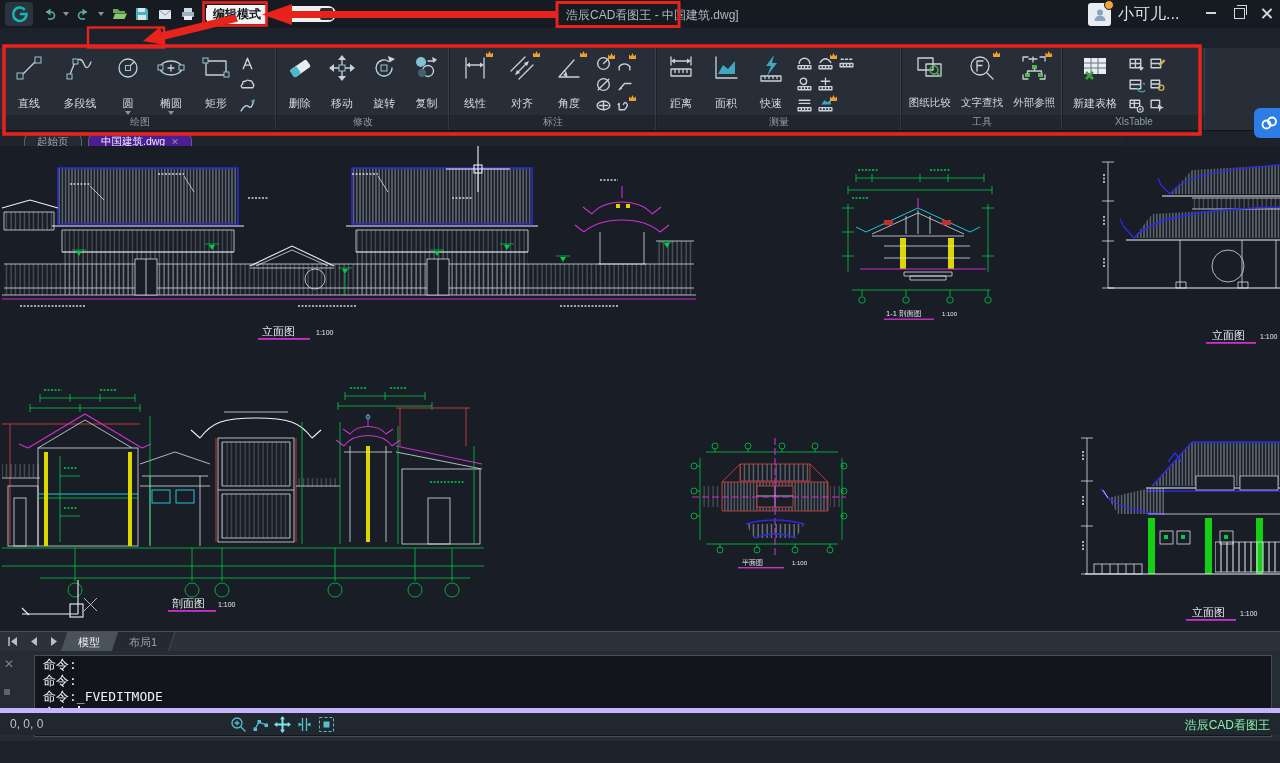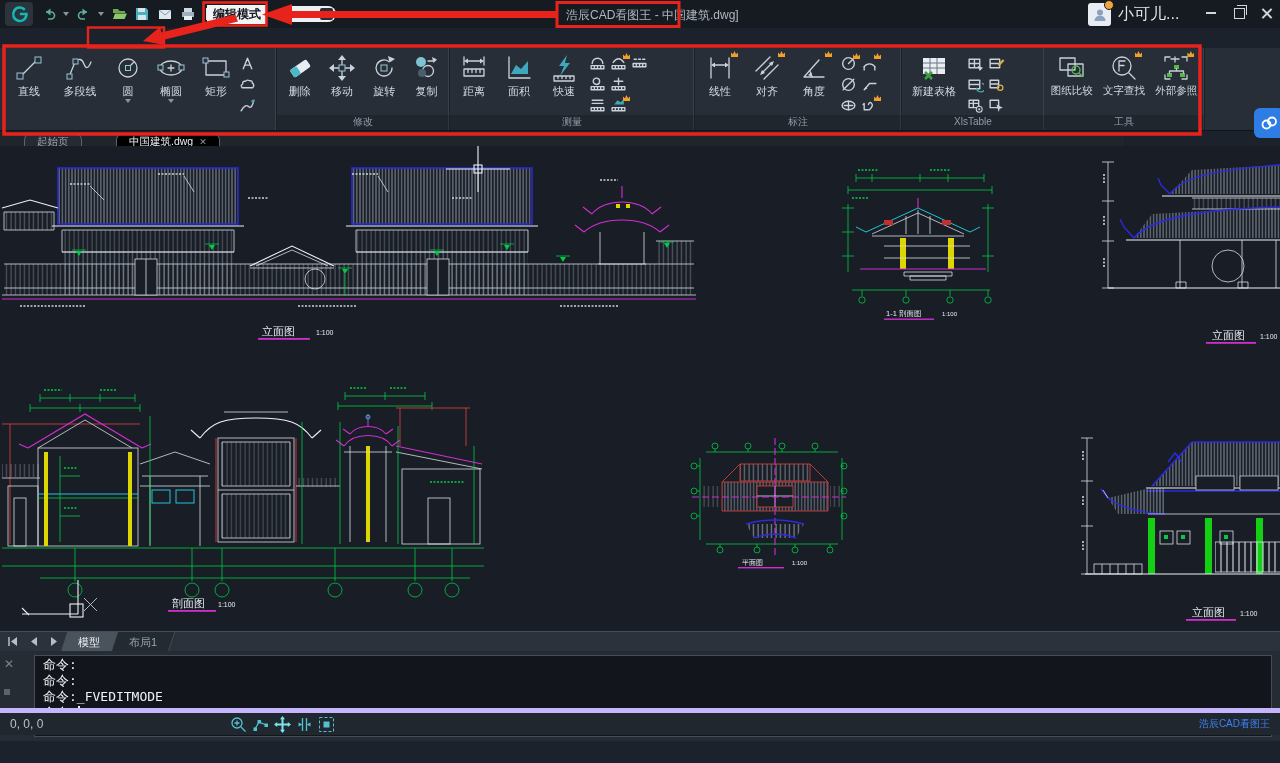--- a/index.html
+++ b/index.html
@@ -41,40 +41,40 @@
   .docbtns .restore{background:none;}
   .docbtns .closex:before,.docbtns .closex:after{background:#8a94a0;}
 
   
   .ribbon{position:absolute;left:0;top:48px;width:1280px;height:82px;background:#272e37;border-bottom:1px solid #11151a;}
   .rwrap{position:absolute;left:4px;top:0;display:flex;height:82px;}
   .rgroup{display:flex;flex-direction:column;border-right:1px solid #1b2027;box-shadow:inset -1px 0 0 #39424c;}
   .rbtns{display:flex;flex:1;align-items:flex-start;padding:3px 2px 0;gap:1px;}
   .rbtn{display:flex;flex-direction:column;align-items:center;padding-top:2px;}
   .ricon{position:relative;width:30px;height:30px;}
-  .rlabel{font-size:11px;color:#d4dae1;margin-top:1px;white-space:nowrap;}
+  .rlabel{font-size:11px;color:#d4dae1;margin-top:13px;white-space:nowrap;}
   .rgl{height:15px;text-align:center;font-size:10px;color:#929caa;background:rgba(0,0,0,.16);line-height:14px;}
   .sgrid{display:flex;gap:4px;padding:4px 2px 0;}
   .scol{display:flex;flex-direction:column;gap:4px;}
   .sico{position:relative;width:17px;height:17px;}
   .crown{position:absolute;top:-2px;right:-3px;width:7px;height:6px;background:#f0a028;
          clip-path:polygon(0 100%,0 25%,28% 55%,50% 0,72% 55%,100% 25%,100% 100%);}
   .st{stroke:#c9d2da;fill:none;stroke-width:1.3;stroke-linecap:round;stroke-linejoin:round;}
   .sq{fill:#27313b;stroke:#9fc2d4;stroke-width:1;}
   .sf{fill:#c9d2da;}
   .tf{fill:#3fa8bc;}
   .qa{stroke:#5fae97;fill:none;stroke-width:1.6;}
   .bluebtn{position:absolute;right:-4px;top:60px;width:30px;height:30px;background:#2e7de5;border-radius:6px;
            display:flex;align-items:center;justify-content:center;}
 
   
   .doctabs{position:absolute;left:0;top:132px;width:1124px;height:16px;background:#20252c;}
   .dtab{position:absolute;top:1px;height:15px;font-size:10.5px;line-height:15px;padding:0 12px;
         border:1px solid #5a6470;border-bottom:none;border-radius:7px 7px 0 0;color:#9aa4b0;background:#252b33;}
-  .dtab.active{background:#000000;color:#e8edf2;margin-left:28px;}
+  .dtab.active{background:#4c1d95;color:#e8edf2;}
   .dtab .tx-x{margin-left:6px;color:#8a94a0;font-size:9px;}
 
   
   .canvas{position:absolute;left:0;top:146px;width:1280px;height:485px;background:#181d26;}
 
   
   .layoutbar{position:absolute;left:0;top:631px;width:1280px;height:20px;background:#2b323b;border-top:1px solid #454d57;}
   .lnav{position:absolute;left:6px;top:2px;display:flex;gap:9px;align-items:center;}
   .lnav .ni{width:12px;height:14px;display:flex;align-items:center;justify-content:center;}
   .ltabs{position:absolute;left:64px;top:0;display:flex;height:20px;}
@@ -89,21 +89,21 @@
           font-family:"DejaVu Sans Mono",monospace;font-size:13px;color:#eef2f5;padding:1px 8px;box-sizing:border-box;}
   .cline{height:16px;line-height:16px;white-space:pre;}
   .cur{display:inline-block;width:2px;height:13px;background:#eef2f5;vertical-align:-2px;margin-left:1px;}
 
   
   .statusbar{position:absolute;left:0;top:708px;width:1280px;height:22px;background:#21272e;border-top:5px solid #c4b5fd;}
   .coords{position:absolute;left:10px;top:4px;font-size:12px;color:#b9c2cb;}
   .sticons{position:absolute;left:230px;top:3px;display:flex;gap:5px;}
   .sti{width:17px;height:17px;}
   .sbt{stroke:#52c2d2;fill:none;stroke-width:1.3;}
-  .brand{position:absolute;right:10px;top:4px;font-size:10px;color:#3b82f6;}
+  .brand{position:absolute;right:10px;top:4px;font-size:12px;color:#86efac;}
 
   
   .anno{position:absolute;inset:0;pointer-events:none;z-index:60;}
   .red{fill:none;stroke:#e8231c;}
 </style>
 </head>
 <body>
 
 <div class="app">
 
@@ -246,20 +246,21 @@
                 </svg></span>
             <span class="sico"><svg viewBox="0 0 16 16" width="17" height="17">
                   <path class="st" d="M3 11q-2-2 .5-3.5Q3 4.5 6 5q1.5-2 4-.5 2.5-.5 2.5 2Q15 8.5 13 11z"></path>
                 </svg></span>
             <span class="sico"><svg viewBox="0 0 16 16" width="17" height="17">
                   <path class="st" d="M2 13q4-7 7-4t5-6"></path>
                   <circle cx="13" cy="4" r="1.3" fill="#3fa8bc"></circle>
                 </svg></span>
           </div>
         </div>
+        <div class="rgl">绘图</div>
       </div>
 
       <div class="rgroup" style="width:172px">
         <div class="rbtns">
           <div class="rbtn" style="width:42px">
             <span class="ricon"><svg viewBox="0 0 30 30" width="30" height="30">
                   <g transform="rotate(-35 15 15)">
                     <rect x="5" y="11" width="20" height="9" rx="2" fill="#e8edf2"></rect>
                     <rect x="5" y="11" width="8" height="9" rx="2" fill="#4db8c8"></rect>
                   </g>
@@ -287,84 +288,20 @@
                   <circle cx="10" cy="9" r="5" fill="#7fc2d4"></circle>
                   <circle class="st" cx="17" cy="18" r="5.5"></circle>
                   <circle cx="11" cy="20" r="4" fill="#46606e"></circle>
                   <path class="sf" d="M21 4l5 2.5L22.5 10z"></path>
                   <path class="st" d="M17 8q4 0 5 0" stroke-width="1"></path>
                 </svg></span>
             <span class="rlabel">复制</span>
           </div>
         </div>
         <div class="rgl">修改</div>
-      </div>
-
-      <div class="rgroup" style="width:244px">
-        <div class="rbtns">
-          <div class="rbtn" style="width:44px">
-            <span class="ricon"><svg viewBox="0 0 30 30" width="30" height="30">
-                  <path class="st" d="M5 4v8M25 4v8M8 8h14"></path>
-                  <path class="sf" d="M5 8l4-2.5v5zM25 8l-4-2.5v5z"></path>
-                  <path class="st" d="M5 16h20v7H5zM9 16v3.5M13 16v3.5M17 16v3.5M21 16v3.5"></path>
-                </svg></span>
-            <span class="rlabel">距离</span>
-          </div>
-          <div class="rbtn" style="width:44px">
-            <span class="ricon"><svg viewBox="0 0 30 30" width="30" height="30">
-                  <path class="st" d="M5 4v21h21"></path>
-                  <path class="tf" d="M7 21l5-9 5 4 7-8v13H7z"></path>
-                </svg></span>
-            <span class="rlabel">面积</span>
-          </div>
-          <div class="rbtn" style="width:44px">
-            <span class="ricon"><svg viewBox="0 0 30 30" width="30" height="30">
-                  <path class="tf" d="M18 2l-8 11h5l-4 10 10-13h-5z"></path>
-                  <path class="st" d="M5 23h20v5H5zM9 23v2.5M13 23v2.5M17 23v2.5M21 23v2.5"></path>
-                </svg></span>
-            <span class="rlabel">快速</span>
-          </div>
-          <div class="sgrid">
-            <div class="scol">
-              <span class="sico"><svg viewBox="0 0 16 16" width="17" height="17">
-                    <path class="st" d="M3 8a5 5 0 0 1 10 0" stroke-width="1"></path>
-                    <path class="st" d="M2 10h12v3H2zM5 10v2M8 10v2M11 10v2" stroke-width="1"></path>
-                  </svg></span>
-              <span class="sico"><svg viewBox="0 0 16 16" width="17" height="17">
-                    <circle class="st" cx="7" cy="5" r="3" stroke-width="1"></circle>
-                    <path class="st" d="M2 10h12v3H2zM5 10v2M8 10v2M11 10v2" stroke-width="1"></path>
-                  </svg></span>
-              <span class="sico"><svg viewBox="0 0 16 16" width="17" height="17">
-                    <path class="st" d="M3 3h10M3 6h10" stroke-width="1"></path>
-                    <path class="st" d="M2 10h12v3H2zM5 10v2M8 10v2M11 10v2" stroke-width="1"></path>
-                  </svg></span>
-            </div>
-            <div class="scol">
-              <span class="sico"><span class="crown"></span><svg viewBox="0 0 16 16" width="17" height="17">
-                    <path class="st" d="M3 7q5-7 10 0" stroke-width="1"></path>
-                    <path class="st" d="M2 10h12v3H2zM5 10v2M8 10v2M11 10v2" stroke-width="1"></path>
-                  </svg></span>
-              <span class="sico"><svg viewBox="0 0 16 16" width="17" height="17">
-                    <path class="st" d="M8 2v6M4 5h8" stroke-width="1"></path>
-                    <path class="st" d="M2 10h12v3H2zM5 10v2M8 10v2M11 10v2" stroke-width="1"></path>
-                  </svg></span>
-              <span class="sico"><span class="crown"></span><svg viewBox="0 0 16 16" width="17" height="17">
-                    <path class="tf" d="M4 7l3-4 3 2 3-3v5z"></path>
-                    <path class="st" d="M2 10h12v3H2zM5 10v2M8 10v2M11 10v2" stroke-width="1"></path>
-                  </svg></span>
-            </div>
-            <div class="scol">
-              <span class="sico"><svg viewBox="0 0 16 16" width="17" height="17">
-                    <path class="st" d="M3 4h2M7 4h2M11 4h2" stroke-width="1"></path>
-                    <path class="st" d="M2 8h12v3H2zM5 8v2M8 8v2M11 8v2" stroke-width="1"></path>
-                  </svg></span>
-            </div>
-          </div>
-        </div>
-        <div class="rgl">测量</div>
       </div>
 
       <div class="rgroup" style="width:206px">
         <div class="rbtns">
           <div class="rbtn" style="width:46px">
             <span class="ricon"><span class="crown"></span><svg viewBox="0 0 30 30" width="30" height="30">
                   <path class="st" d="M6 5v20M24 5v20M9 12h12"></path>
                   <path class="sf" d="M6 12l4-2.5v5zM24 12l-4-2.5v5z"></path>
                 </svg></span>
             <span class="rlabel">线性</span>
@@ -410,63 +347,82 @@
                   </svg></span>
               <span class="sico"><span class="crown"></span><svg viewBox="0 0 16 16" width="17" height="17">
                     <path class="st" d="M3 12V6l-1 1M8 12q4-4 2-6t-3 1M3 12h4" stroke-width="1"></path>
                   </svg></span>
             </div>
           </div>
         </div>
         <div class="rgl">标注</div>
       </div>
 
-      <div class="rgroup" style="width:142px;border-right:none">
+      <div class="rgroup" style="width:244px">
         <div class="rbtns">
-          <div class="rbtn" style="width:60px">
-            <span class="ricon"><svg viewBox="0 0 30 30" width="30" height="30">
-                  <rect x="4" y="5" width="22" height="16" fill="#e9eef3"></rect>
-                  <path d="M4 10h22M4 15h22M11 5v16M18 5v16" stroke="#6a7684" stroke-width="1"></path>
-                  <path d="M6 19l7 7M13 19l-7 7" stroke="#3f9f3f" stroke-width="2.6"></path>
-                </svg></span>
-            <span class="rlabel">新建表格</span>
+          <div class="rbtn" style="width:44px">
+            <span class="ricon"><svg viewBox="0 0 30 30" width="30" height="30">
+                  <path class="st" d="M5 4v8M25 4v8M8 8h14"></path>
+                  <path class="sf" d="M5 8l4-2.5v5zM25 8l-4-2.5v5z"></path>
+                  <path class="st" d="M5 16h20v7H5zM9 16v3.5M13 16v3.5M17 16v3.5M21 16v3.5"></path>
+                </svg></span>
+            <span class="rlabel">距离</span>
+          </div>
+          <div class="rbtn" style="width:44px">
+            <span class="ricon"><svg viewBox="0 0 30 30" width="30" height="30">
+                  <path class="st" d="M5 4v21h21"></path>
+                  <path class="tf" d="M7 21l5-9 5 4 7-8v13H7z"></path>
+                </svg></span>
+            <span class="rlabel">面积</span>
+          </div>
+          <div class="rbtn" style="width:44px">
+            <span class="ricon"><svg viewBox="0 0 30 30" width="30" height="30">
+                  <path class="tf" d="M18 2l-8 11h5l-4 10 10-13h-5z"></path>
+                  <path class="st" d="M5 23h20v5H5zM9 23v2.5M13 23v2.5M17 23v2.5M21 23v2.5"></path>
+                </svg></span>
+            <span class="rlabel">快速</span>
           </div>
           <div class="sgrid">
             <div class="scol">
               <span class="sico"><svg viewBox="0 0 16 16" width="17" height="17">
-                    <path class="st" d="M2 4h10v8H2zM2 8h10M7 4v8" stroke-width="1"></path>
-                    <path class="sf" d="M10 10l5 2-3 3z"></path>
-                  </svg></span>
-              <span class="sico"><svg viewBox="0 0 16 16" width="17" height="17">
-                    <path class="st" d="M2 4h10v8H2zM2 8h10" stroke-width="1"></path>
-                    <path d="M9 11a4 4 0 1 0 5-4" stroke="#3fa8bc" fill="none" stroke-width="1.2"></path>
-                  </svg></span>
-              <span class="sico"><svg viewBox="0 0 16 16" width="17" height="17">
-                    <path class="st" d="M2 3h9v7H2zM2 6h9M6 3v7" stroke-width="1"></path>
-                    <circle cx="11.5" cy="11.5" r="2.8" fill="#2c343d" stroke="#c9d2da"></circle>
-                    <circle cx="11.5" cy="11.5" r="1" fill="#c9d2da"></circle>
+                    <path class="st" d="M3 8a5 5 0 0 1 10 0" stroke-width="1"></path>
+                    <path class="st" d="M2 10h12v3H2zM5 10v2M8 10v2M11 10v2" stroke-width="1"></path>
+                  </svg></span>
+              <span class="sico"><svg viewBox="0 0 16 16" width="17" height="17">
+                    <circle class="st" cx="7" cy="5" r="3" stroke-width="1"></circle>
+                    <path class="st" d="M2 10h12v3H2zM5 10v2M8 10v2M11 10v2" stroke-width="1"></path>
+                  </svg></span>
+              <span class="sico"><svg viewBox="0 0 16 16" width="17" height="17">
+                    <path class="st" d="M3 3h10M3 6h10" stroke-width="1"></path>
+                    <path class="st" d="M2 10h12v3H2zM5 10v2M8 10v2M11 10v2" stroke-width="1"></path>
                   </svg></span>
             </div>
             <div class="scol">
-              <span class="sico"><svg viewBox="0 0 16 16" width="17" height="17">
-                    <path class="st" d="M2 4h9v8H2zM2 8h9" stroke-width="1"></path>
-                    <path d="M9 9l5-5 1.5 1.5-5 5z" fill="#d8b04a"></path>
-                  </svg></span>
-              <span class="sico"><svg viewBox="0 0 16 16" width="17" height="17">
-                    <path class="st" d="M2 4h8v7H2zM2 7.5h8" stroke-width="1"></path>
-                    <circle cx="11.5" cy="11" r="2.5" fill="none" stroke="#d8b04a" stroke-width="1.2"></circle>
-                  </svg></span>
-              <span class="sico"><svg viewBox="0 0 16 16" width="17" height="17">
-                    <path class="st" d="M2 3h8v7H2z" stroke-width="1"></path>
-                    <path class="sf" d="M8 7l6 3-3 1-1 3z"></path>
+              <span class="sico"><span class="crown"></span><svg viewBox="0 0 16 16" width="17" height="17">
+                    <path class="st" d="M3 7q5-7 10 0" stroke-width="1"></path>
+                    <path class="st" d="M2 10h12v3H2zM5 10v2M8 10v2M11 10v2" stroke-width="1"></path>
+                  </svg></span>
+              <span class="sico"><svg viewBox="0 0 16 16" width="17" height="17">
+                    <path class="st" d="M8 2v6M4 5h8" stroke-width="1"></path>
+                    <path class="st" d="M2 10h12v3H2zM5 10v2M8 10v2M11 10v2" stroke-width="1"></path>
+                  </svg></span>
+              <span class="sico"><span class="crown"></span><svg viewBox="0 0 16 16" width="17" height="17">
+                    <path class="tf" d="M4 7l3-4 3 2 3-3v5z"></path>
+                    <path class="st" d="M2 10h12v3H2zM5 10v2M8 10v2M11 10v2" stroke-width="1"></path>
                   </svg></span>
             </div>
+            <div class="scol">
+              <span class="sico"><svg viewBox="0 0 16 16" width="17" height="17">
+                    <path class="st" d="M3 4h2M7 4h2M11 4h2" stroke-width="1"></path>
+                    <path class="st" d="M2 8h12v3H2zM5 8v2M8 8v2M11 8v2" stroke-width="1"></path>
+                  </svg></span>
+            </div>
           </div>
         </div>
-        <div class="rgl">XlsTable</div>
+        <div class="rgl">测量</div>
       </div>
 
       <div class="rgroup" style="width:160px">
         <div class="rbtns">
           <div class="rbtn" style="width:52px">
             <span class="ricon"><svg viewBox="0 0 30 30" width="30" height="30">
                   <rect class="st" x="3" y="5" width="15" height="12"></rect>
                   <rect class="st" x="11" y="11" width="15" height="12"></rect>
                   <circle cx="19" cy="17" r="4" fill="none" stroke="#57b84a" stroke-width="1.4"></circle>
                   <path d="M22 20l4 4" stroke="#57b84a" stroke-width="1.6"></path>
@@ -487,20 +443,65 @@
                   <path class="st" d="M10 6h8M14 4v5" stroke-width="1"></path>
                   <rect x="13" y="12" width="5" height="4" fill="#57b84a"></rect>
                   <rect x="6" y="20" width="5" height="4" fill="#57b84a"></rect>
                   <rect x="19" y="20" width="5" height="4" fill="#57b84a"></rect>
                   <path class="st" d="M15.5 16v2M8.5 20v-2h14v2" stroke-width="1"></path>
                 </svg></span>
             <span class="rlabel" style="font-size:10.5px">外部参照</span>
           </div>
         </div>
         <div class="rgl">工具</div>
+      </div>
+
+      <div class="rgroup" style="width:142px;border-right:none">
+        <div class="rbtns">
+          <div class="rbtn" style="width:60px">
+            <span class="ricon"><svg viewBox="0 0 30 30" width="30" height="30">
+                  <rect x="4" y="5" width="22" height="16" fill="#e9eef3"></rect>
+                  <path d="M4 10h22M4 15h22M11 5v16M18 5v16" stroke="#6a7684" stroke-width="1"></path>
+                  <path d="M6 19l7 7M13 19l-7 7" stroke="#3f9f3f" stroke-width="2.6"></path>
+                </svg></span>
+            <span class="rlabel">新建表格</span>
+          </div>
+          <div class="sgrid">
+            <div class="scol">
+              <span class="sico"><svg viewBox="0 0 16 16" width="17" height="17">
+                    <path class="st" d="M2 4h10v8H2zM2 8h10M7 4v8" stroke-width="1"></path>
+                    <path class="sf" d="M10 10l5 2-3 3z"></path>
+                  </svg></span>
+              <span class="sico"><svg viewBox="0 0 16 16" width="17" height="17">
+                    <path class="st" d="M2 4h10v8H2zM2 8h10" stroke-width="1"></path>
+                    <path d="M9 11a4 4 0 1 0 5-4" stroke="#3fa8bc" fill="none" stroke-width="1.2"></path>
+                  </svg></span>
+              <span class="sico"><svg viewBox="0 0 16 16" width="17" height="17">
+                    <path class="st" d="M2 3h9v7H2zM2 6h9M6 3v7" stroke-width="1"></path>
+                    <circle cx="11.5" cy="11.5" r="2.8" fill="#2c343d" stroke="#c9d2da"></circle>
+                    <circle cx="11.5" cy="11.5" r="1" fill="#c9d2da"></circle>
+                  </svg></span>
+            </div>
+            <div class="scol">
+              <span class="sico"><svg viewBox="0 0 16 16" width="17" height="17">
+                    <path class="st" d="M2 4h9v8H2zM2 8h9" stroke-width="1"></path>
+                    <path d="M9 9l5-5 1.5 1.5-5 5z" fill="#d8b04a"></path>
+                  </svg></span>
+              <span class="sico"><svg viewBox="0 0 16 16" width="17" height="17">
+                    <path class="st" d="M2 4h8v7H2zM2 7.5h8" stroke-width="1"></path>
+                    <circle cx="11.5" cy="11" r="2.5" fill="none" stroke="#d8b04a" stroke-width="1.2"></circle>
+                  </svg></span>
+              <span class="sico"><svg viewBox="0 0 16 16" width="17" height="17">
+                    <path class="st" d="M2 3h8v7H2z" stroke-width="1"></path>
+                    <path class="sf" d="M8 7l6 3-3 1-1 3z"></path>
+                  </svg></span>
+            </div>
+          </div>
+        </div>
+        <div class="rgl">XlsTable</div>
       </div>
 
     </div>
     <div class="bluebtn">
       <svg width="18" height="18" viewBox="0 0 18 18">
           <circle cx="6.5" cy="10.5" r="4" fill="none" stroke="#fff" stroke-width="1.8"></circle>
           <circle cx="12" cy="7.5" r="4" fill="none" stroke="#fff" stroke-width="1.8"></circle>
         </svg>
     </div>
   </div>

